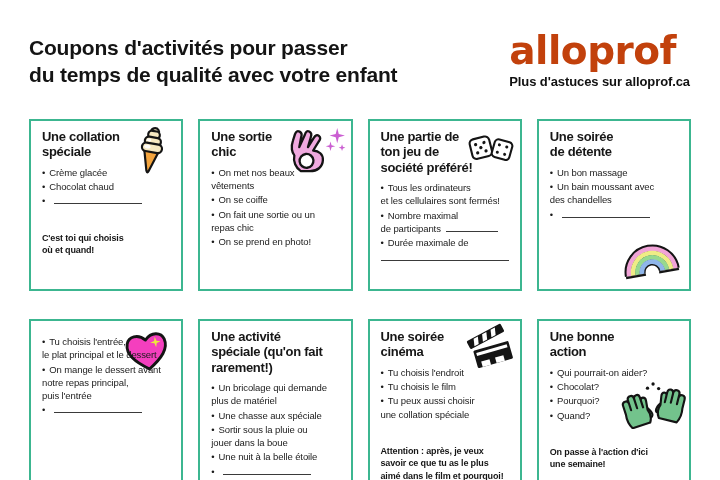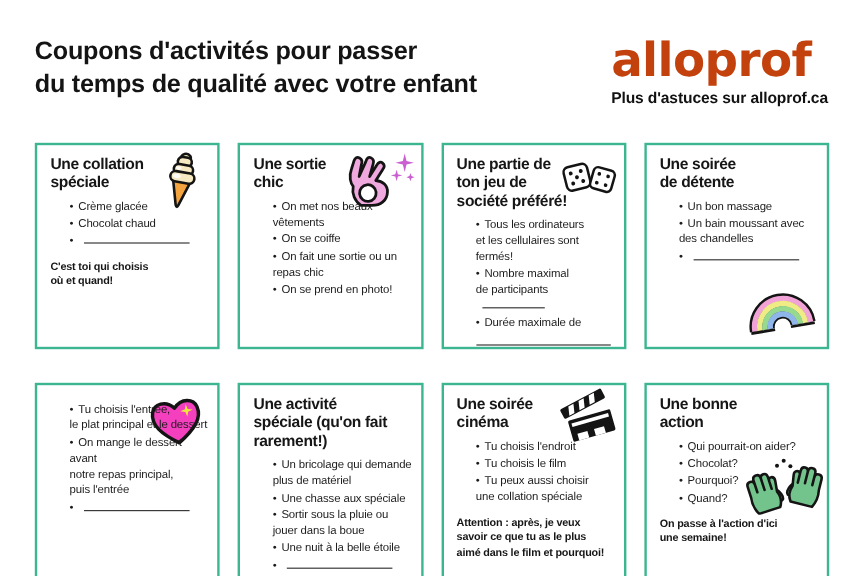--- a/index.html
+++ b/index.html
@@ -2,51 +2,51 @@
 <html><head>
 <meta charset="utf-8">
 <style>
   html,body{margin:0;padding:0;}
   body{
     width:720px;height:480px;overflow:hidden;background:#ffffff;
     font-family:"Liberation Sans","DejaVu Sans",sans-serif;
     color:#1b1b1b;position:relative;
   }
   
-  .header{display:flex;justify-content:space-between;align-items:center;padding:24px 30px 0 29px;}
+  .header{display:flex;justify-content:space-between;align-items:flex-end;padding:24px 30px 0 29px;}
   .page-title{
     font-size:21px;font-weight:bold;line-height:1.32;letter-spacing:-0.2px;
     white-space:pre-line;color:#141414;
   }
   .logo-block{text-align:left;margin-top:7px;}
   .logo-word{font-family:"DejaVu Sans","Liberation Sans",sans-serif;font-size:39px;font-weight:bold;line-height:1;letter-spacing:-0.5px;color:#c2410c;}
   .logo-tagline{font-size:13px;font-weight:bold;margin-top:4px;color:#111;letter-spacing:-0.1px;}
   
   .grid{
     display:grid;grid-template-columns:repeat(4,1fr);grid-template-rows:172px 170px;
     gap:28px 15px;margin:30px 29px 0 29px;
   }
   .card{
     position:relative;background:#fff;border:2px solid var(--card-border,#3CB690);
     padding:8px 11px;box-sizing:border-box;overflow:hidden;
   }
   .card-title{
     font-size:13px;font-weight:bold;line-height:1.18;letter-spacing:-0.3px;
     white-space:pre-line;color:#161616;position:relative;z-index:2;
   }
-  .bullets{margin-top:6px;position:relative;z-index:2;margin-left:16px;}
+  .bullets{margin-top:6px;position:relative;z-index:2;}
   .bullet{font-size:9.5px;line-height:1.4;letter-spacing:-0.1px;margin:0 -4px 1px 0;}
   .bullet .dot{margin-right:4px;}
   .btext{white-space:pre-line;}
   .blank{display:inline-block;width:88px;height:0.72em;border-bottom:1.5px solid #3a3a3a;margin-left:5px;}
   .blank-short{width:52px;}
   .blank-line{display:block;width:97%;height:10px;margin-left:0;margin-top:1px;}
   .note{
     font-size:9px;font-weight:bold;line-height:1.38;letter-spacing:-0.15px;
-    white-space:pre-line;margin:8px -5px 0 0;color:#161616;position:relative;z-index:2;
+    white-space:pre-line;margin:24px -5px 0 0;color:#161616;position:relative;z-index:2;
   }
   
   .icon{position:absolute;z-index:1;line-height:0;}
   .icon-ice-cream{top:5px;right:12px;}
   .icon-ok-hand{top:5px;right:2px;}
   .icon-dice{top:7px;right:5px;}
   .icon-rainbow{bottom:9px;right:8px;}
   .icon-heart{top:7px;right:8px;}
   .icon-clapperboard{top:2px;right:4px;}
   .icon-clapping-hands{top:56px;right:2px;}

